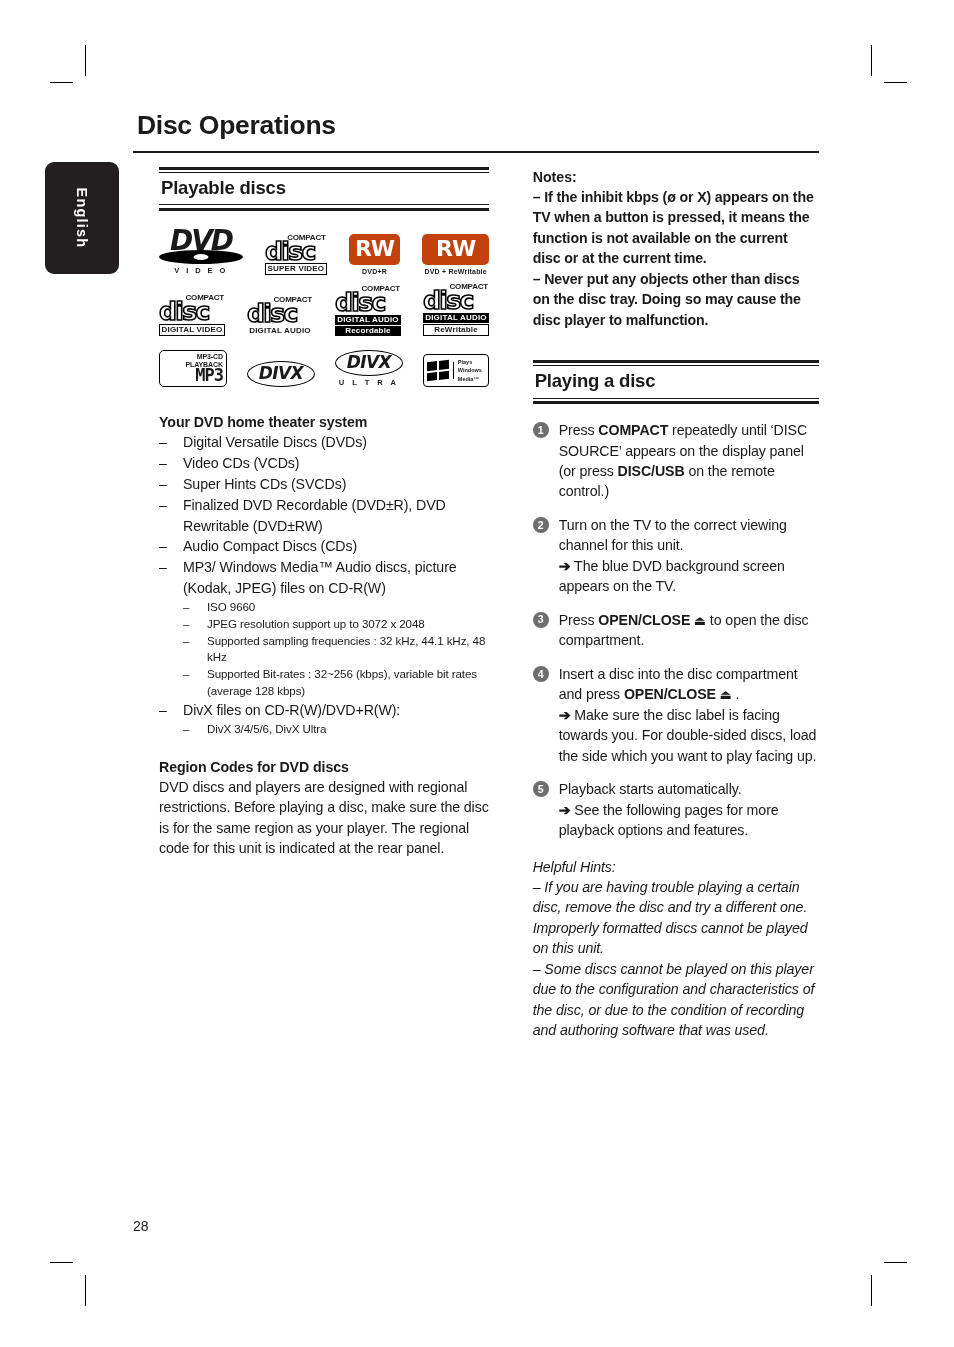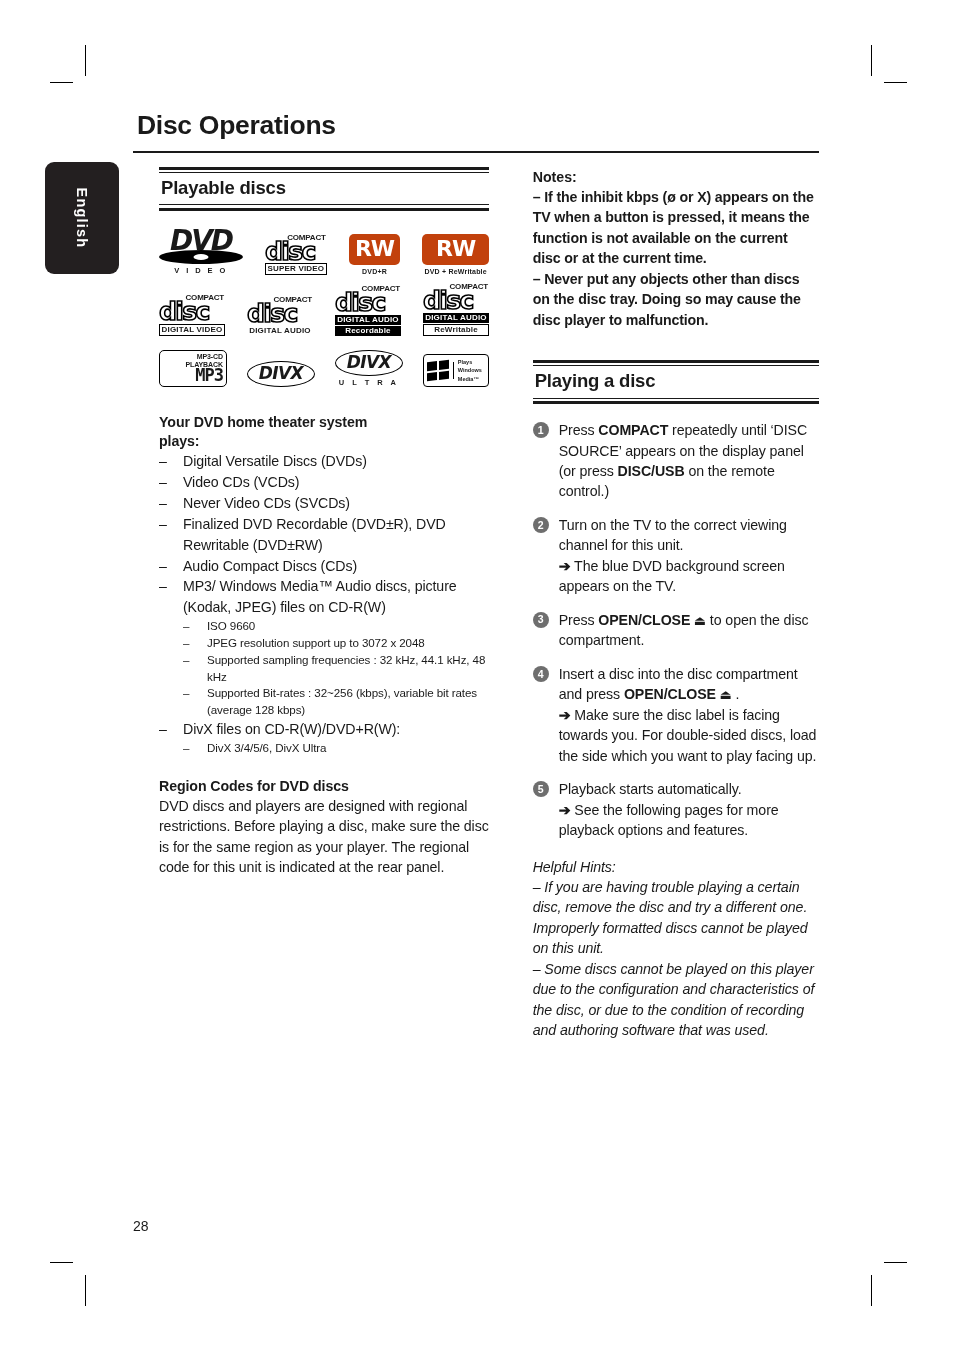--- a/index.html
+++ b/index.html
@@ -376,25 +376,24 @@
                 <div>Media™</div>
               </div>
             </div>
           </div>
         </div>
 
       </div>
 
       <div class="blk" style="margin-top:26px;">
         <div class="sub-head">Your DVD home theater system</div>
-        <div class="sub-head">plays:</div>
         <ul class="dash" id="plays-list">
             <li><span class="dash-mark">–</span><span>Digital Versatile Discs (DVDs)</span></li>
             <li><span class="dash-mark">–</span><span>Video CDs (VCDs)</span></li>
-            <li><span class="dash-mark">–</span><span>Never Video CDs (SVCDs)</span></li>
+            <li><span class="dash-mark">–</span><span>Super Hints CDs (SVCDs)</span></li>
             <li><span class="dash-mark">–</span><span>Finalized DVD Recordable (DVD±R), DVD Rewritable (DVD±RW)</span></li>
             <li><span class="dash-mark">–</span><span>Audio Compact Discs (CDs)</span></li>
             <li><span class="dash-mark">–</span><span>MP3/ Windows Media™ Audio discs, picture (Kodak, JPEG) files on CD-R(W)</span><ul class="dash inner">
                 <li><span class="dash-mark">–</span><span>ISO 9660</span></li>
                 <li><span class="dash-mark">–</span><span>JPEG resolution support up to 3072 x 2048</span></li>
                 <li><span class="dash-mark">–</span><span>Supported sampling frequencies : 32 kHz, 44.1 kHz, 48 kHz</span></li>
                 <li><span class="dash-mark">–</span><span>Supported Bit-rates : 32~256 (kbps), variable bit rates (average 128 kbps)</span></li>
               </ul></li>
             <li><span class="dash-mark">–</span><span>DivX files on CD-R(W)/DVD+R(W):</span><ul class="dash inner">
                 <li><span class="dash-mark">–</span><span>DivX 3/4/5/6, DivX Ultra</span></li>

